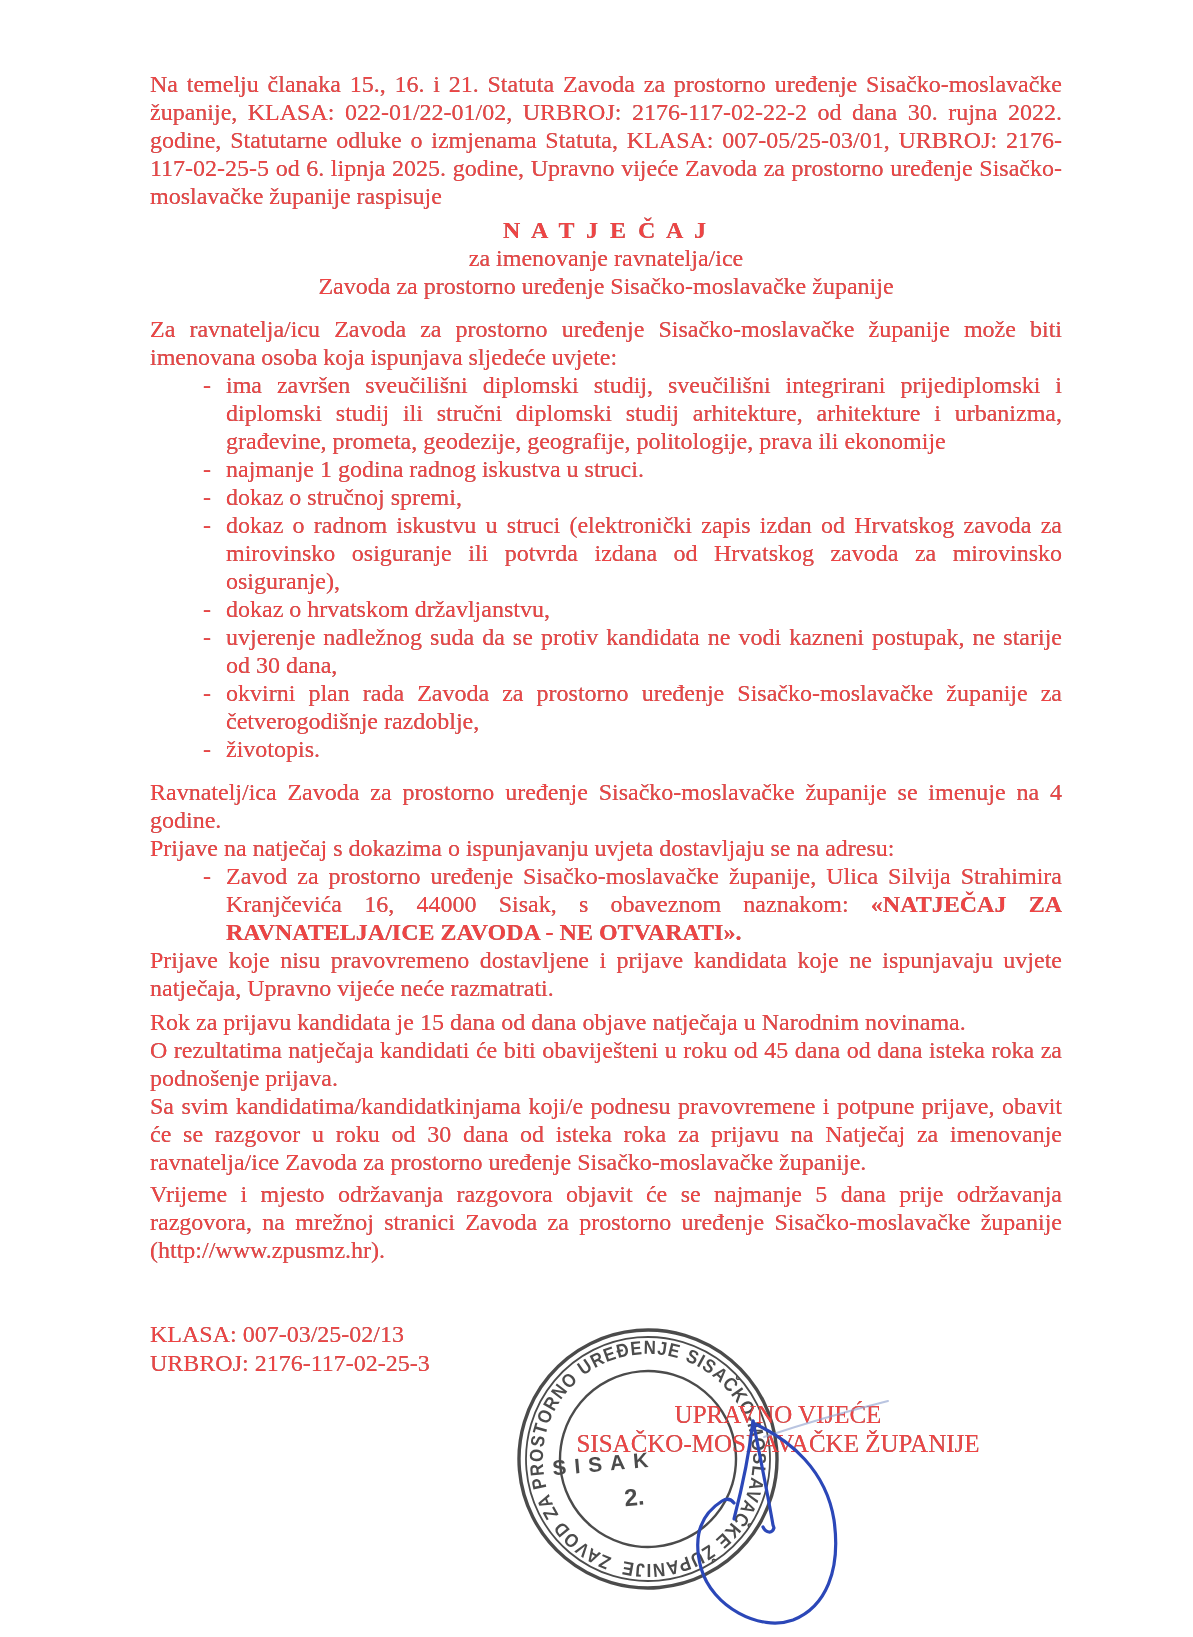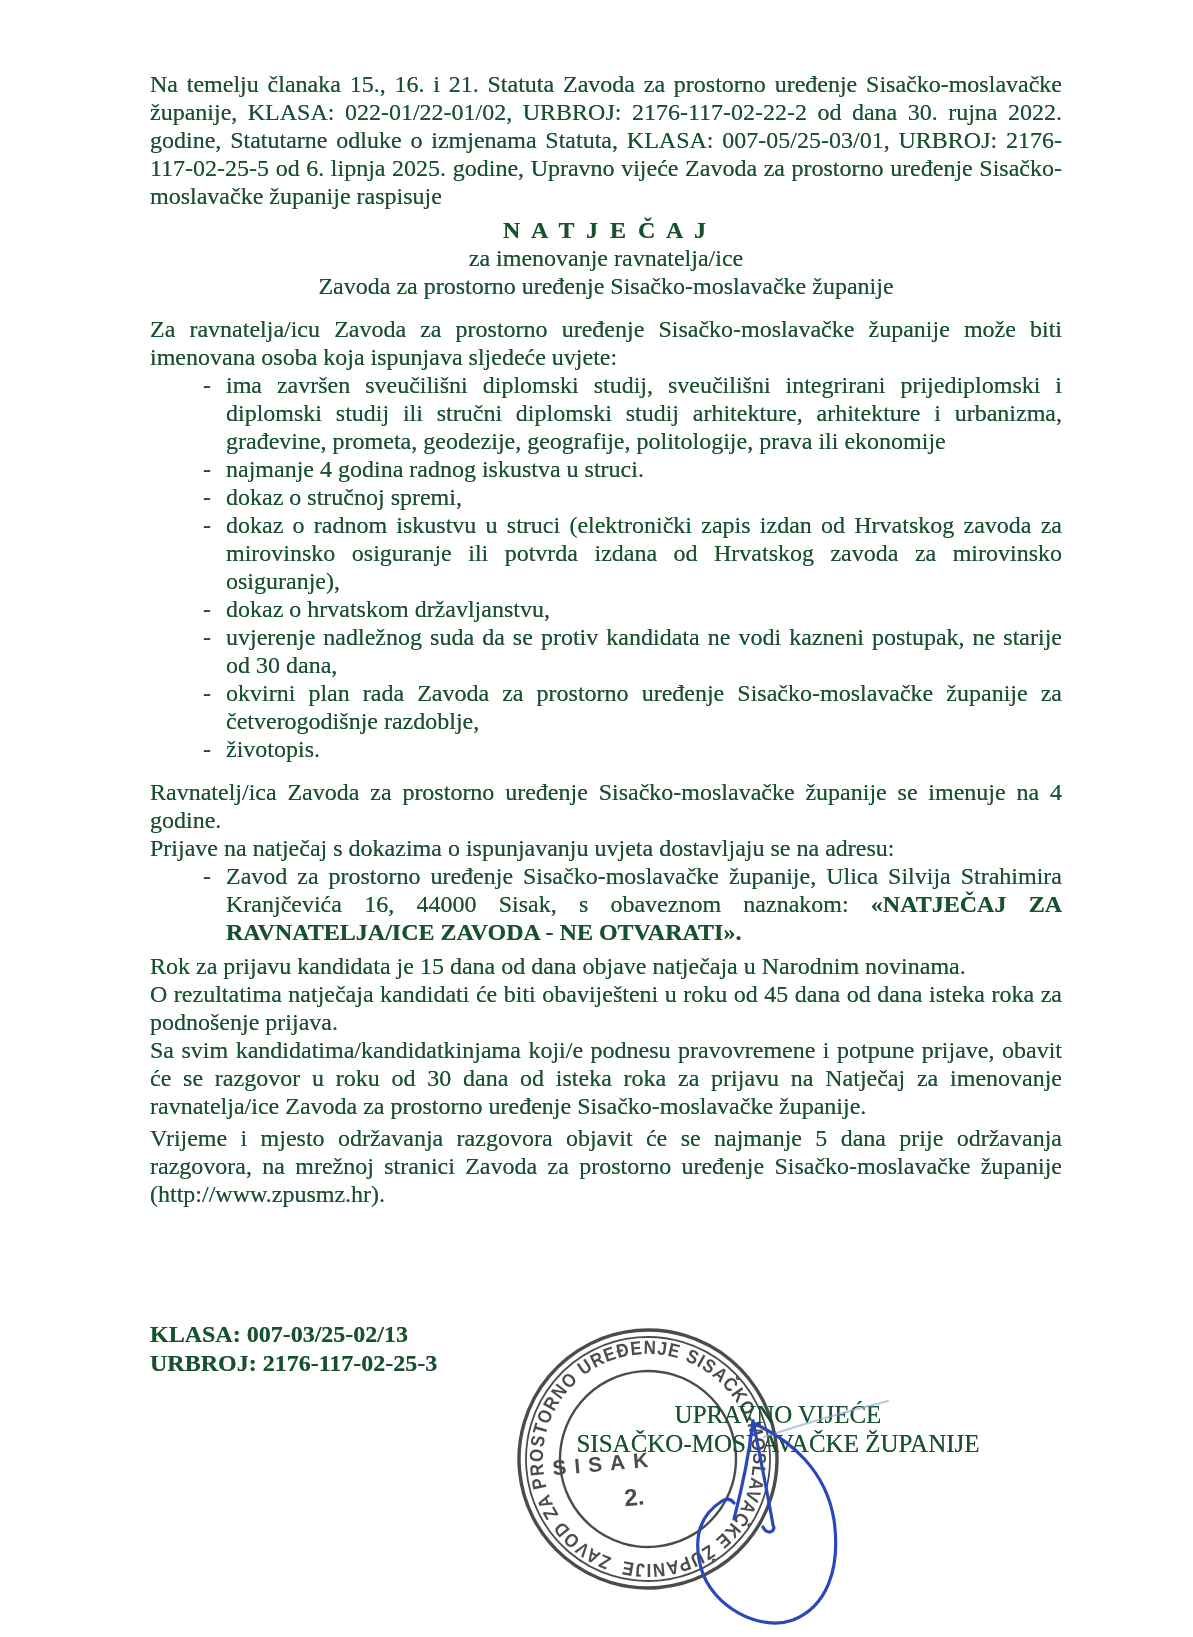--- a/index.html
+++ b/index.html
@@ -1,38 +1,38 @@
 <!DOCTYPE html>
 <html><head>
 <meta charset="utf-8">
 <style>
   html,body{margin:0;padding:0;background:#e8e8e8;}
   .page{
     position:relative;width:1193px;height:1637px;background:#ffffff;
-    font-family:"Liberation Serif","DejaVu Serif",serif;color:#14532d;
+    font-family:"Liberation Serif","DejaVu Serif",serif;color:#ef4444;
     overflow:hidden;margin:0 auto;
   }
   .ink{text-shadow:0 0 .5px rgba(25,25,25,.6);}
   .content{
     position:absolute;left:150px;top:70px;width:912px;
     font-size:24px;line-height:28px;text-align:justify;
   }
   .content p{margin:0;}
   .center{text-align:center;}
   .title{font-weight:bold;letter-spacing:3px;margin-top:6px !important;}
   .mt-lg{margin-top:15px !important;}
   .mt-sm{margin-top:6px !important;}
   .mt-xs{margin-top:4px !important;}
   .ul{margin:0;}
   .li{position:relative;padding-left:76px;text-align:justify;}
   .li .dash{position:absolute;left:53px;top:0;}
   .bold{font-weight:bold;}
   .footer-block{
     position:absolute;left:150px;top:1320px;
-    font-size:24px;line-height:29px;z-index:1;font-weight:bold;
+    font-size:24px;line-height:29px;z-index:1;
   }
   .signatory{
     position:absolute;left:566px;top:1401px;width:424px;
     font-size:25px;line-height:28.5px;text-align:center;z-index:3;
   }
   .stamp-svg{position:absolute;left:515px;top:1326px;z-index:2;}
   .sig-svg{position:absolute;left:640px;top:1380px;z-index:4;}
   .ring-text{
     font-family:"Liberation Sans","DejaVu Sans",sans-serif;
     font-size:19px;font-weight:bold;letter-spacing:1.2px;
@@ -55,21 +55,21 @@
     <p class="center">Zavoda za prostorno uređenje Sisačko-moslavačke županije</p>
 
     <p class="mt-lg">Za ravnatelja/icu Zavoda za prostorno uređenje Sisačko-moslavačke županije može biti imenovana osoba koja ispunjava sljedeće uvjete:</p>
     <div class="ul">
       <div class="li">
         <span class="dash">-</span>
         <span>ima završen sveučilišni diplomski studij, sveučilišni integrirani prijediplomski i diplomski studij ili stručni diplomski studij arhitekture, arhitekture i urbanizma, građevine, prometa, geodezije, geografije, politologije, prava ili ekonomije</span>
       </div>
       <div class="li">
         <span class="dash">-</span>
-        <span>najmanje 4 godina radnog iskustva u struci.</span>
+        <span>najmanje 1 godina radnog iskustva u struci.</span>
       </div>
     </div>
 
     <div class="ul">
       <div class="li">
         <span class="dash">-</span>
         <span>dokaz o stručnoj spremi,</span>
       </div>
       <div class="li">
         <span class="dash">-</span>
@@ -95,20 +95,21 @@
 
     <p class="mt-lg">Ravnatelj/ica Zavoda za prostorno uređenje Sisačko-moslavačke županije se imenuje na 4 godine.</p>
     <p>Prijave na natječaj s dokazima o ispunjavanju uvjeta dostavljaju se na adresu:</p>
     <div class="ul">
       <div class="li">
         <span class="dash">-</span>
         <span>Zavod za prostorno uređenje Sisačko-moslavačke županije, Ulica Silvija Strahimira Kranjčevića 16, 44000 Sisak, s obaveznom naznakom: </span><span class="bold">«NATJEČAJ ZA RAVNATELJA/ICE ZAVODA - NE OTVARATI».</span>
       </div>
     </div>
 
+    <p>Prijave koje nisu pravovremeno dostavljene i prijave kandidata koje ne ispunjavaju uvjete natječaja, Upravno vijeće neće razmatrati.</p>
     <p class="mt-sm">Rok za prijavu kandidata je 15 dana od dana objave natječaja u Narodnim novinama.</p>
     <p>O rezultatima natječaja kandidati će biti obaviješteni u roku od 45 dana od dana isteka roka za podnošenje prijava.</p>
     <p>Sa svim kandidatima/kandidatkinjama koji/e podnesu pravovremene i potpune prijave, obavit će se razgovor u roku od 30 dana od isteka roka za prijavu na Natječaj za imenovanje ravnatelja/ice Zavoda za prostorno uređenje Sisačko-moslavačke županije.</p>
     <p class="mt-xs">Vrijeme i mjesto održavanja razgovora objavit će se najmanje 5 dana prije održavanja razgovora, na mrežnoj stranici Zavoda za prostorno uređenje Sisačko-moslavačke županije (http://www.zpusmz.hr).</p>
   </div>
 
   <div class="footer-block ink">
     <div>KLASA: 007-03/25-02/13</div>
     <div>URBROJ: 2176-117-02-25-3</div>
   </div>

